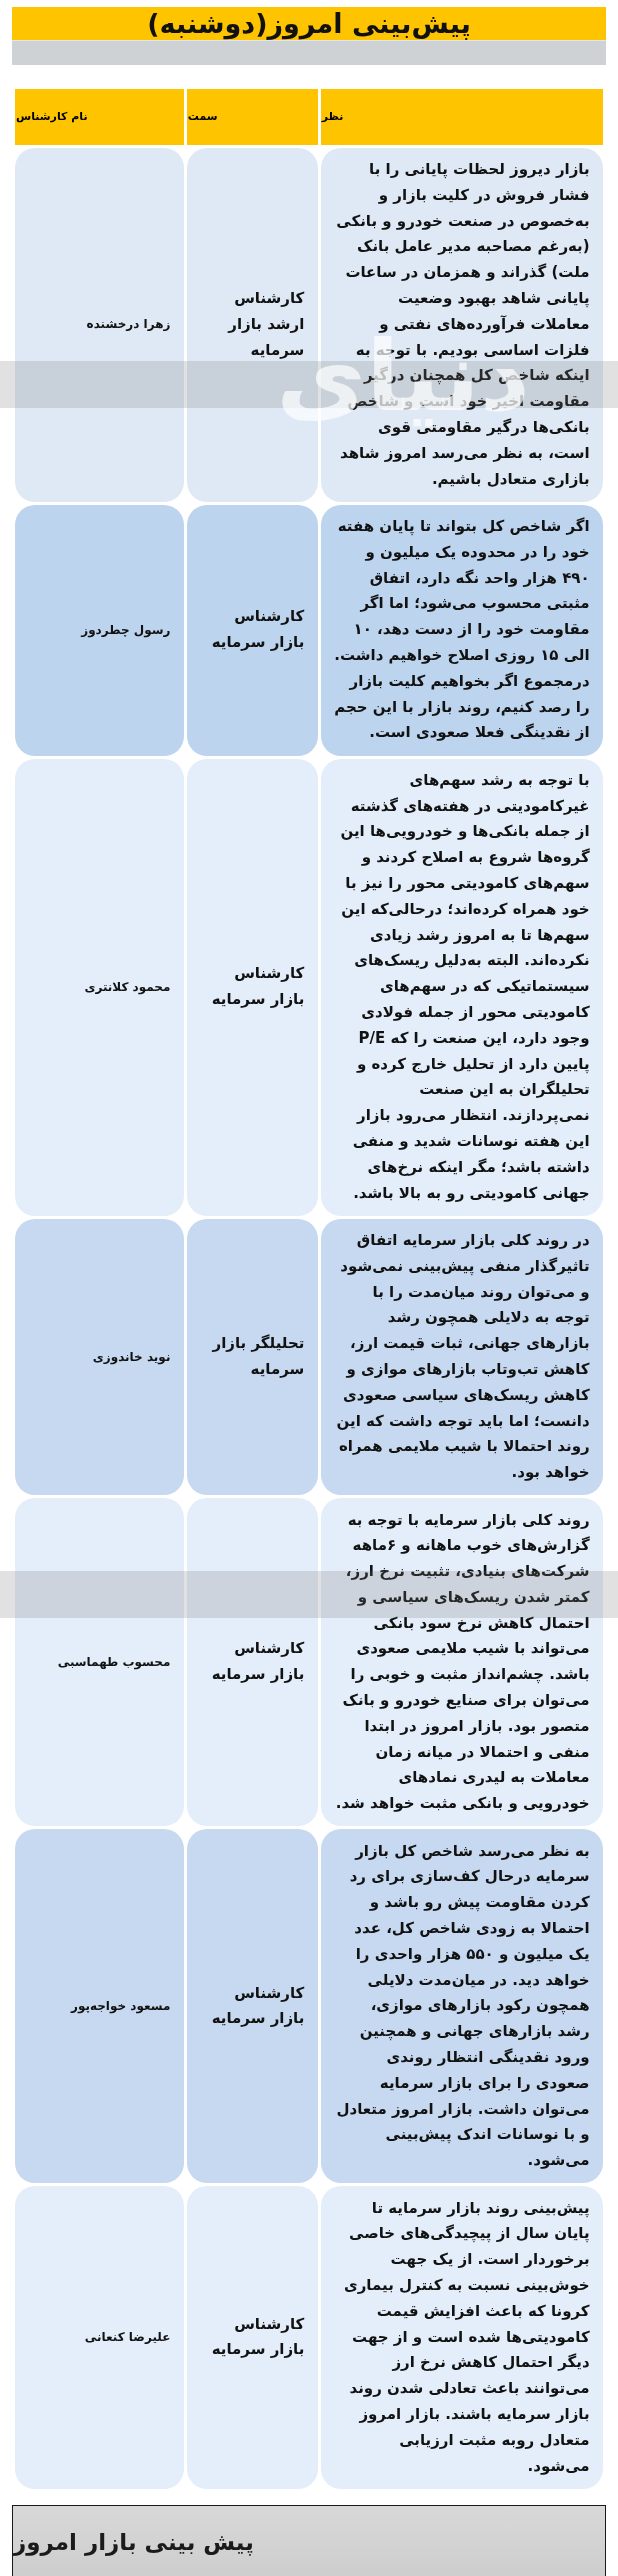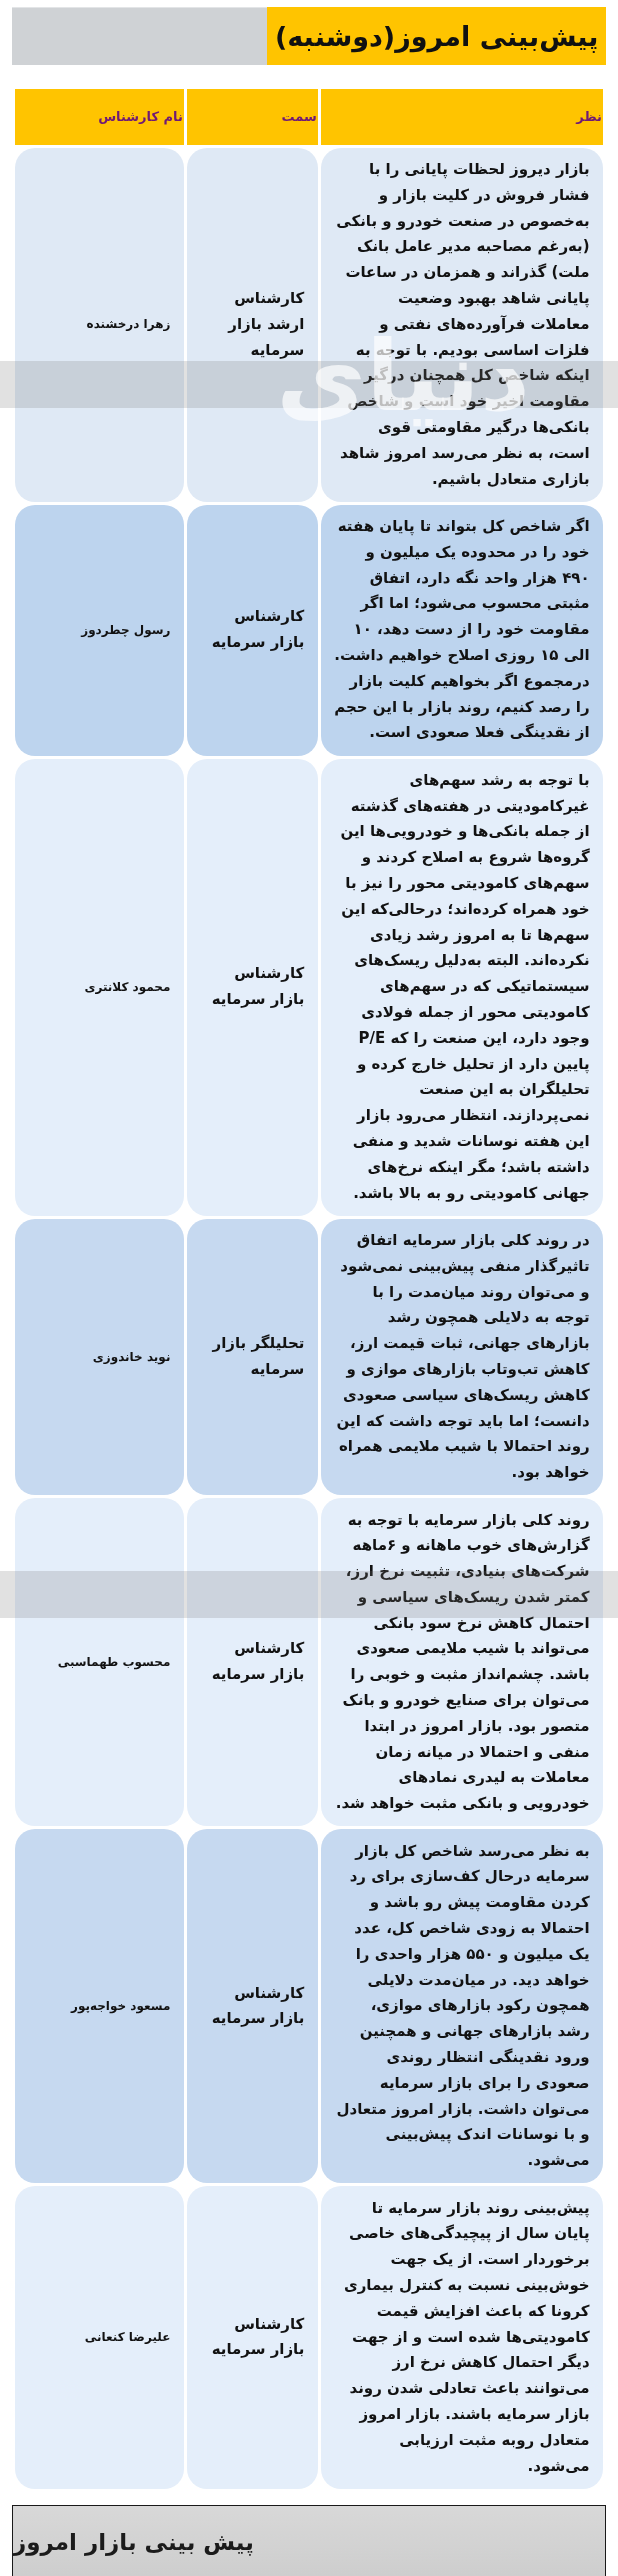--- a/index.html
+++ b/index.html
@@ -16,21 +16,21 @@
   .page {
     width: 618px;
     position: relative;
     background: #ffffff;
     overflow: hidden;
   }
 
   
   .title-banner {
     display: flex;
-    flex-direction: row;
+    flex-direction: column;
     width: 594px;
     margin: 7.2px auto 0 auto;
     height: 58px;
     box-sizing: border-box;
   }
   .title-banner .yellow {
     background: #FFC400;
     flex: 0 0 57%;
     display: flex;
     align-items: center;
@@ -56,26 +56,26 @@
     margin: 20.6px auto 0 auto;
   }
   table.forecast {
     width: 100%;
     border-collapse: separate;
     border-spacing: 3.1px 3.1px;
     table-layout: fixed;
   }
   table.forecast th {
     background: #FFC400;
-    color: #701a75;
-    font-size: 13px;
+    color: #000000;
+    font-size: 11px;
     font-weight: bold;
     height: 54px;
     vertical-align: middle;
-    text-align: right;
+    text-align: left;
   }
   table.forecast td {
     vertical-align: middle;
     text-align: right;
     font-weight: bold;
     color: #121212;
     padding: 9.3px 13.4px;
     line-height: 1.72;
     border-radius: 20px;
   }

